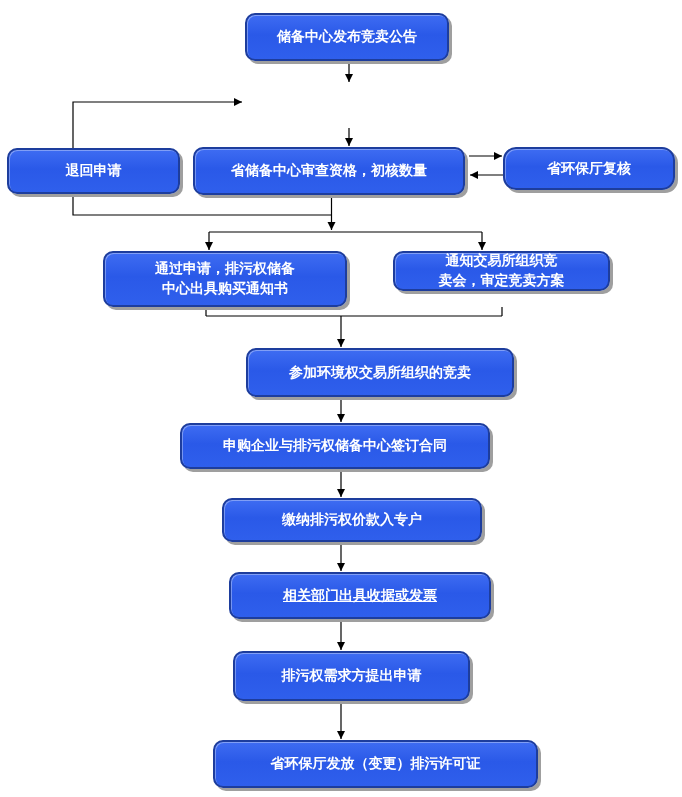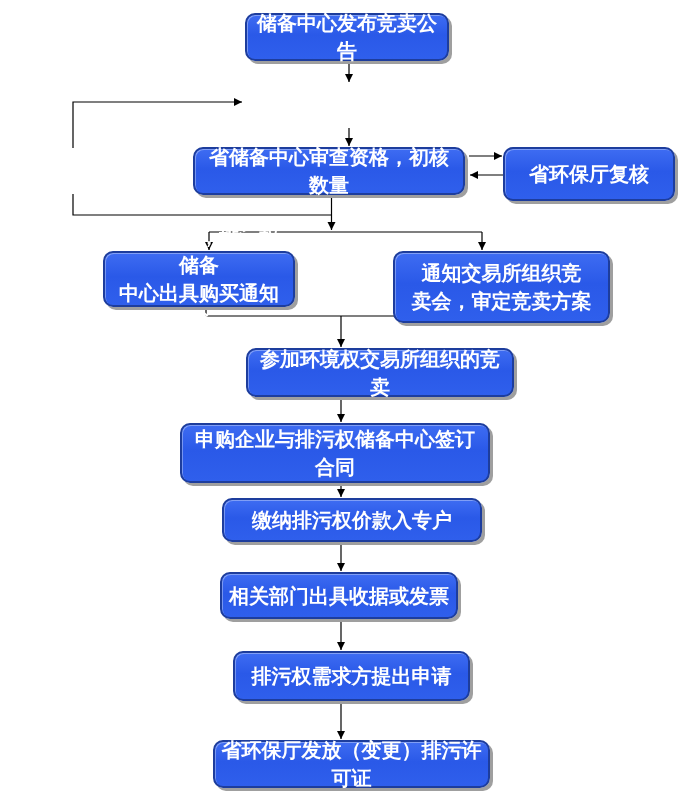--- a/index.html
+++ b/index.html
@@ -14,21 +14,21 @@
   svg.connectors{position:absolute;left:0;top:0;width:682px;height:797px;pointer-events:none;}
   .node{
     position:absolute;
     box-sizing:border-box;
     background:linear-gradient(180deg,#3e6cf2 0%,#2a59e8 45%,#2f5fec 100%);
     border:2px solid #1d3d9d;
     border-radius:10px;
     box-shadow:3px 3px 0 #9f9f9f, inset 1px 1px 0 rgba(255,255,255,0.35);
     color:#ffffff;
     font-weight:bold;
-    font-size:20px;
+    font-size:14px;
     line-height:1.4;
     display:flex;
     align-items:center;
     justify-content:center;
     text-align:center;
     white-space:pre-line;
     padding:2px 6px;
   }
 </style>
 </head>
@@ -72,26 +72,27 @@
 
       <line x1="341" y1="545" x2="341" y2="571" marker-end="url(#arw)"></line>
 
       <line x1="341" y1="619" x2="341" y2="650" marker-end="url(#arw)"></line>
 
       <line x1="341" y1="701" x2="341" y2="739" marker-end="url(#arw)"></line>
     </g>
   </svg>
 
   <div class="node" style="left:245px;top:13px;width:204px;height:48px;">储备中心发布竞卖公告</div>
+  <div class="node" style="left:7px;top:148px;width:173px;height:46px;">退回申请</div>
   <div class="node" style="left:193px;top:147px;width:272px;height:48px;">省储备中心审查资格，初核数量</div>
-  <div class="node" style="left:503px;top:147px;width:172px;height:54px;">省环保厅复核</div>
-  <div class="node" style="left:103px;top:251px;width:192px;height:56px;">通过申请，排污权储备
+  <div class="node" style="left:503px;top:147px;width:172px;height:43px;border-radius:13px;">省环保厅复核</div>
+  <div class="node" style="left:103px;top:251px;width:244px;height:56px;">通过申请，排污权储备
 中心出具购买通知书</div>
-  <div class="node" style="left:393px;top:251px;width:217px;height:72px;">通知交易所组织竞
+  <div class="node" style="left:393px;top:251px;width:217px;height:40px;">通知交易所组织竞
 卖会，审定竞卖方案</div>
   <div class="node" style="left:212px;top:348px;width:268px;height:49px;margin-left:34px;">参加环境权交易所组织的竞卖</div>
-  <div class="node" style="left:180px;top:423px;width:310px;height:60px;">申购企业与排污权储备中心签订合同</div>
+  <div class="node" style="left:180px;top:423px;width:310px;height:46px;">申购企业与排污权储备中心签订合同</div>
   <div class="node" style="left:222px;top:498px;width:260px;height:44px;">缴纳排污权价款入专户</div>
-  <div class="node" style="left:220px;top:572px;width:238px;height:47px;">相关部门出具收据或发票</div>
+  <div class="node" style="left:229px;top:572px;width:262px;height:47px;text-decoration:underline;">相关部门出具收据或发票</div>
   <div class="node" style="left:233px;top:651px;width:237px;height:50px;">排污权需求方提出申请</div>
-  <div class="node" style="left:213px;top:740px;width:277px;height:48px;">省环保厅发放（变更）排污许可证</div>
+  <div class="node" style="left:213px;top:740px;width:325px;height:48px;">省环保厅发放（变更）排污许可证</div>
 
 </div>
 
 </body></html>

